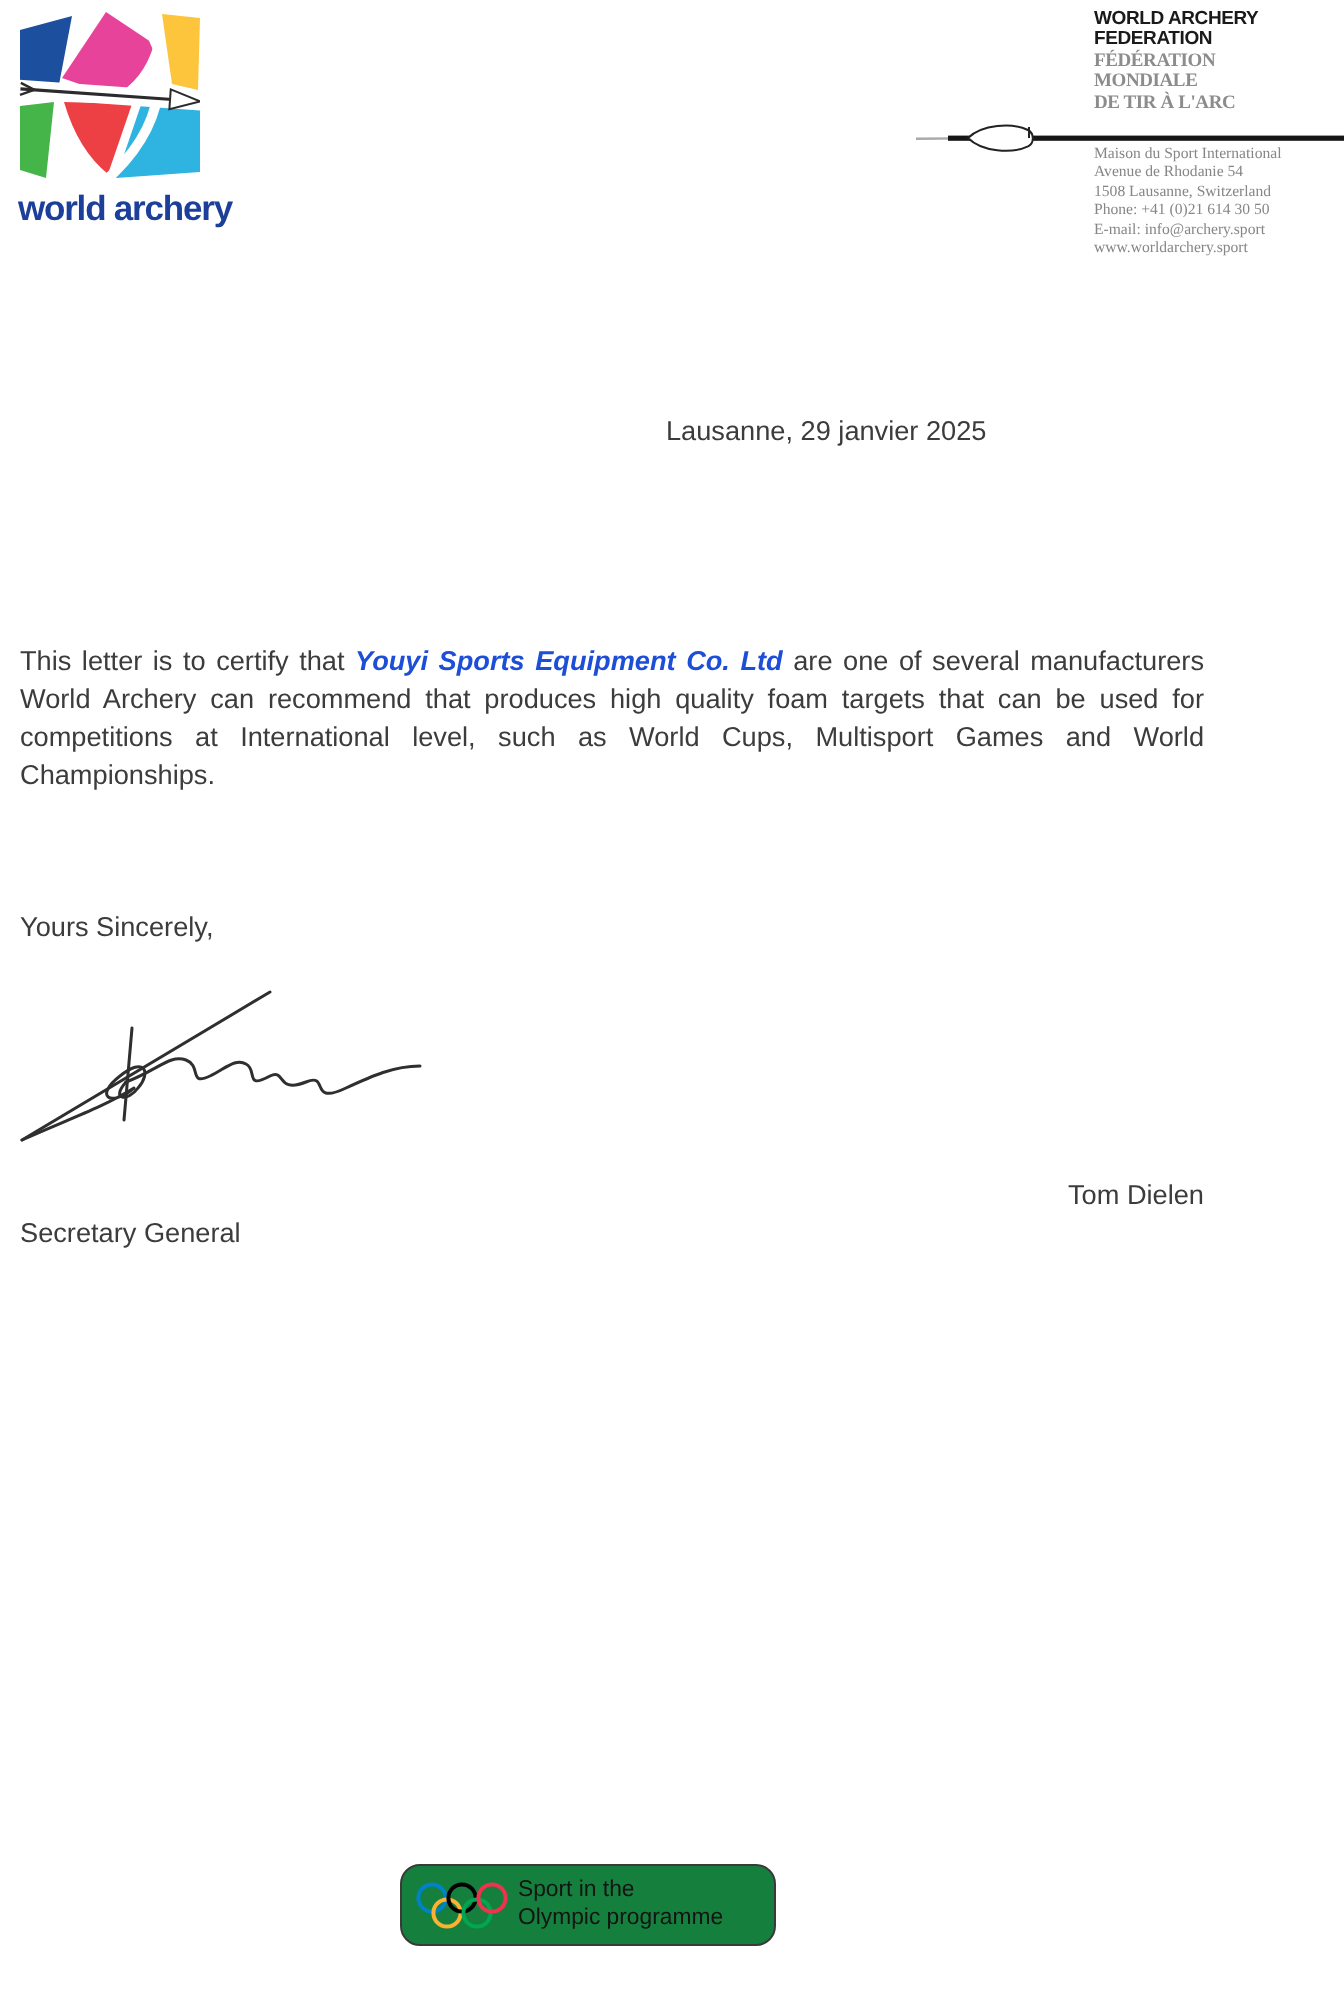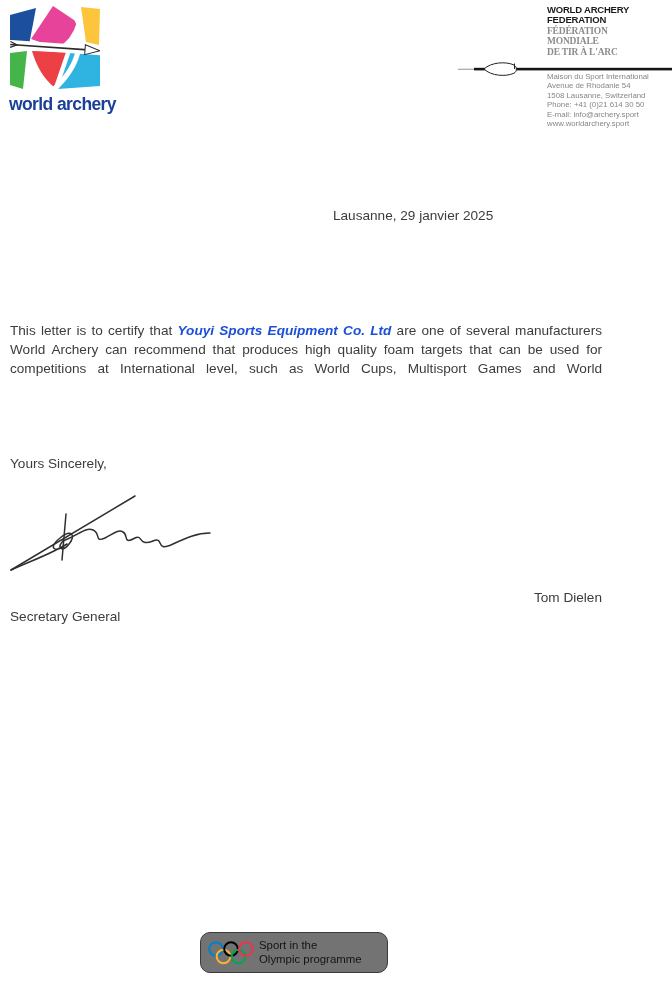--- a/index.html
+++ b/index.html
@@ -5,41 +5,41 @@
   html,body{margin:0;padding:0;background:#ffffff;}
   #page{position:relative;width:672px;height:999px;background:#ffffff;overflow:hidden;
         font-family:"Liberation Sans", sans-serif;color:#3c3c3c;}
   .abs{position:absolute;}
 
   
   .org-name{left:547px;top:5px;font-size:9.5px;font-weight:bold;line-height:10.4px;
             letter-spacing:-0.2px;white-space:nowrap;}
   .org-name .en{color:#1a1a1a;}
   .org-name .fr{color:#8c8c8c;font-family:Liberation Serif, serif;}
-  .address{left:547px;top:72px;font-size:7.8px;line-height:9.4px;color:#868686;white-space:nowrap;}
+  .address{left:547px;top:72px;font-size:7.8px;line-height:9.4px;color:#868686;white-space:nowrap;font-family:Liberation Serif, serif;}
 
   
   .wordmark{left:9px;top:94px;font-size:17.5px;font-weight:bold;color:#1c3f99;
             letter-spacing:-0.6px;white-space:nowrap;}
 
   
   .dateline{left:333px;top:208px;font-size:13.6px;white-space:nowrap;}
   .bodyblock{left:10px;width:592px;font-size:13.6px;line-height:19px;}
   .jline{text-align:justify;text-align-last:justify;}
   .salutation{top:283px;}
   .para1{top:321px;}
   .para2{top:416px;}
   .closing{top:454px;}
   .signer-name{top:588px;text-align:right;}
   .signer-title{top:607px;}
   b{color:#1d4ed8;font-style:italic;}
 
   
   .badge{left:200px;top:932px;width:188px;height:41px;border:1.5px solid #3a3a3a;
-         border-radius:10px;box-sizing:border-box;background:#737373;}
+         border-radius:10px;box-sizing:border-box;background:#15803d;}
   .badge-rings{position:absolute;left:7px;top:7px;}
   .badge-text{position:absolute;left:58px;top:6px;font-size:11.4px;line-height:13.8px;
               color:#141414;white-space:nowrap;}
 </style>
 </head>
 <body>
 
 <div id="page">
 
   <div class="abs" style="left:8px;top:5px;width:92px;height:90px;">
@@ -87,20 +87,21 @@
     <div>www.worldarchery.sport</div>
   </div>
 
   <div class="abs dateline">Lausanne, 29 janvier 2025</div>
 
 
   <div class="abs bodyblock para1">
     <div class="jline"><span>This letter is to certify that </span><b>Youyi Sports Equipment Co. Ltd</b><span> are one of several manufacturers</span></div>
     <div class="jline">World Archery can recommend that produces high quality foam targets that can be used for</div>
     <div class="jline">competitions at International level, such as World Cups, Multisport Games and World</div>
+    <div>Championships.</div>
   </div>
 
 
   <div class="abs bodyblock closing">Yours Sincerely,</div>
 
   <div class="abs" style="left:5px;top:486px;width:210px;height:92px;">
     <svg width="210" height="92" viewBox="0 0 210 92" xmlns="http://www.w3.org/2000/svg">
       <g fill="none" stroke="#2f2f2f" stroke-width="1.5" stroke-linecap="round" stroke-linejoin="round">
         <path d="M 6,84 L 130,10"></path>
         <path d="M 6,84 C 28,74 46,68 62,58 C 50,68 42,62 55,52 C 67,42 71,50 64,58 C 59,65 50,64 58,55"></path>

